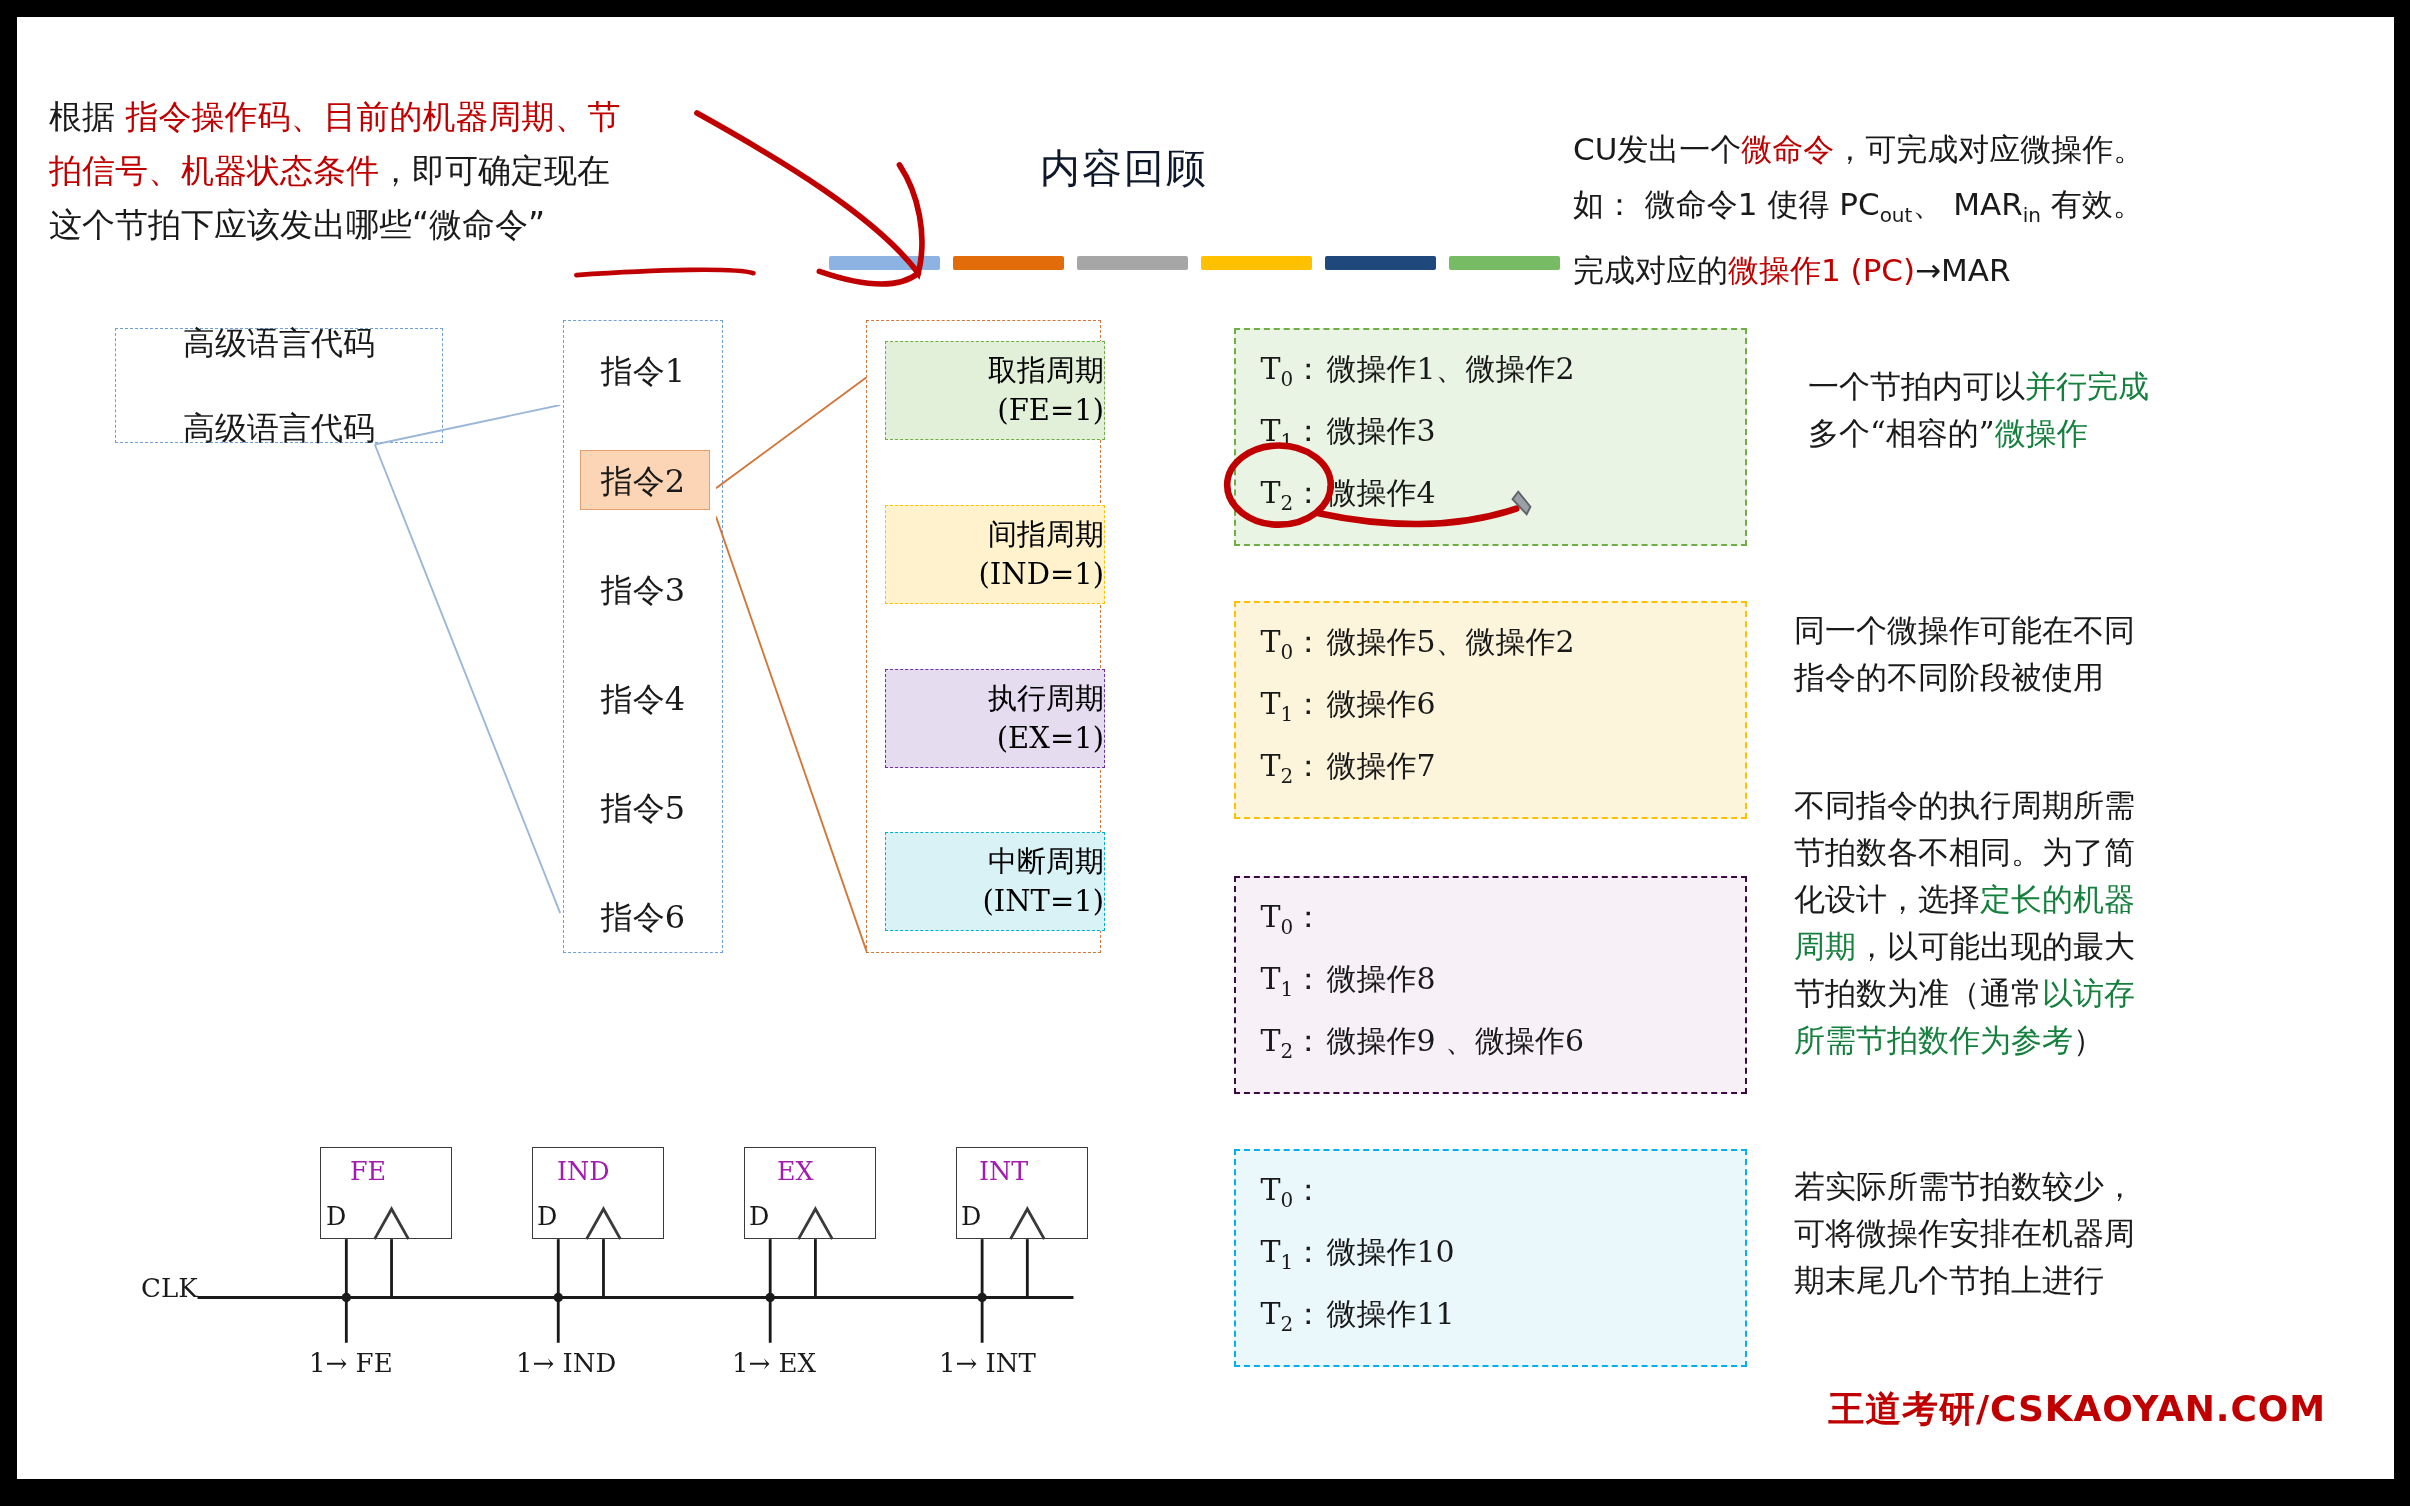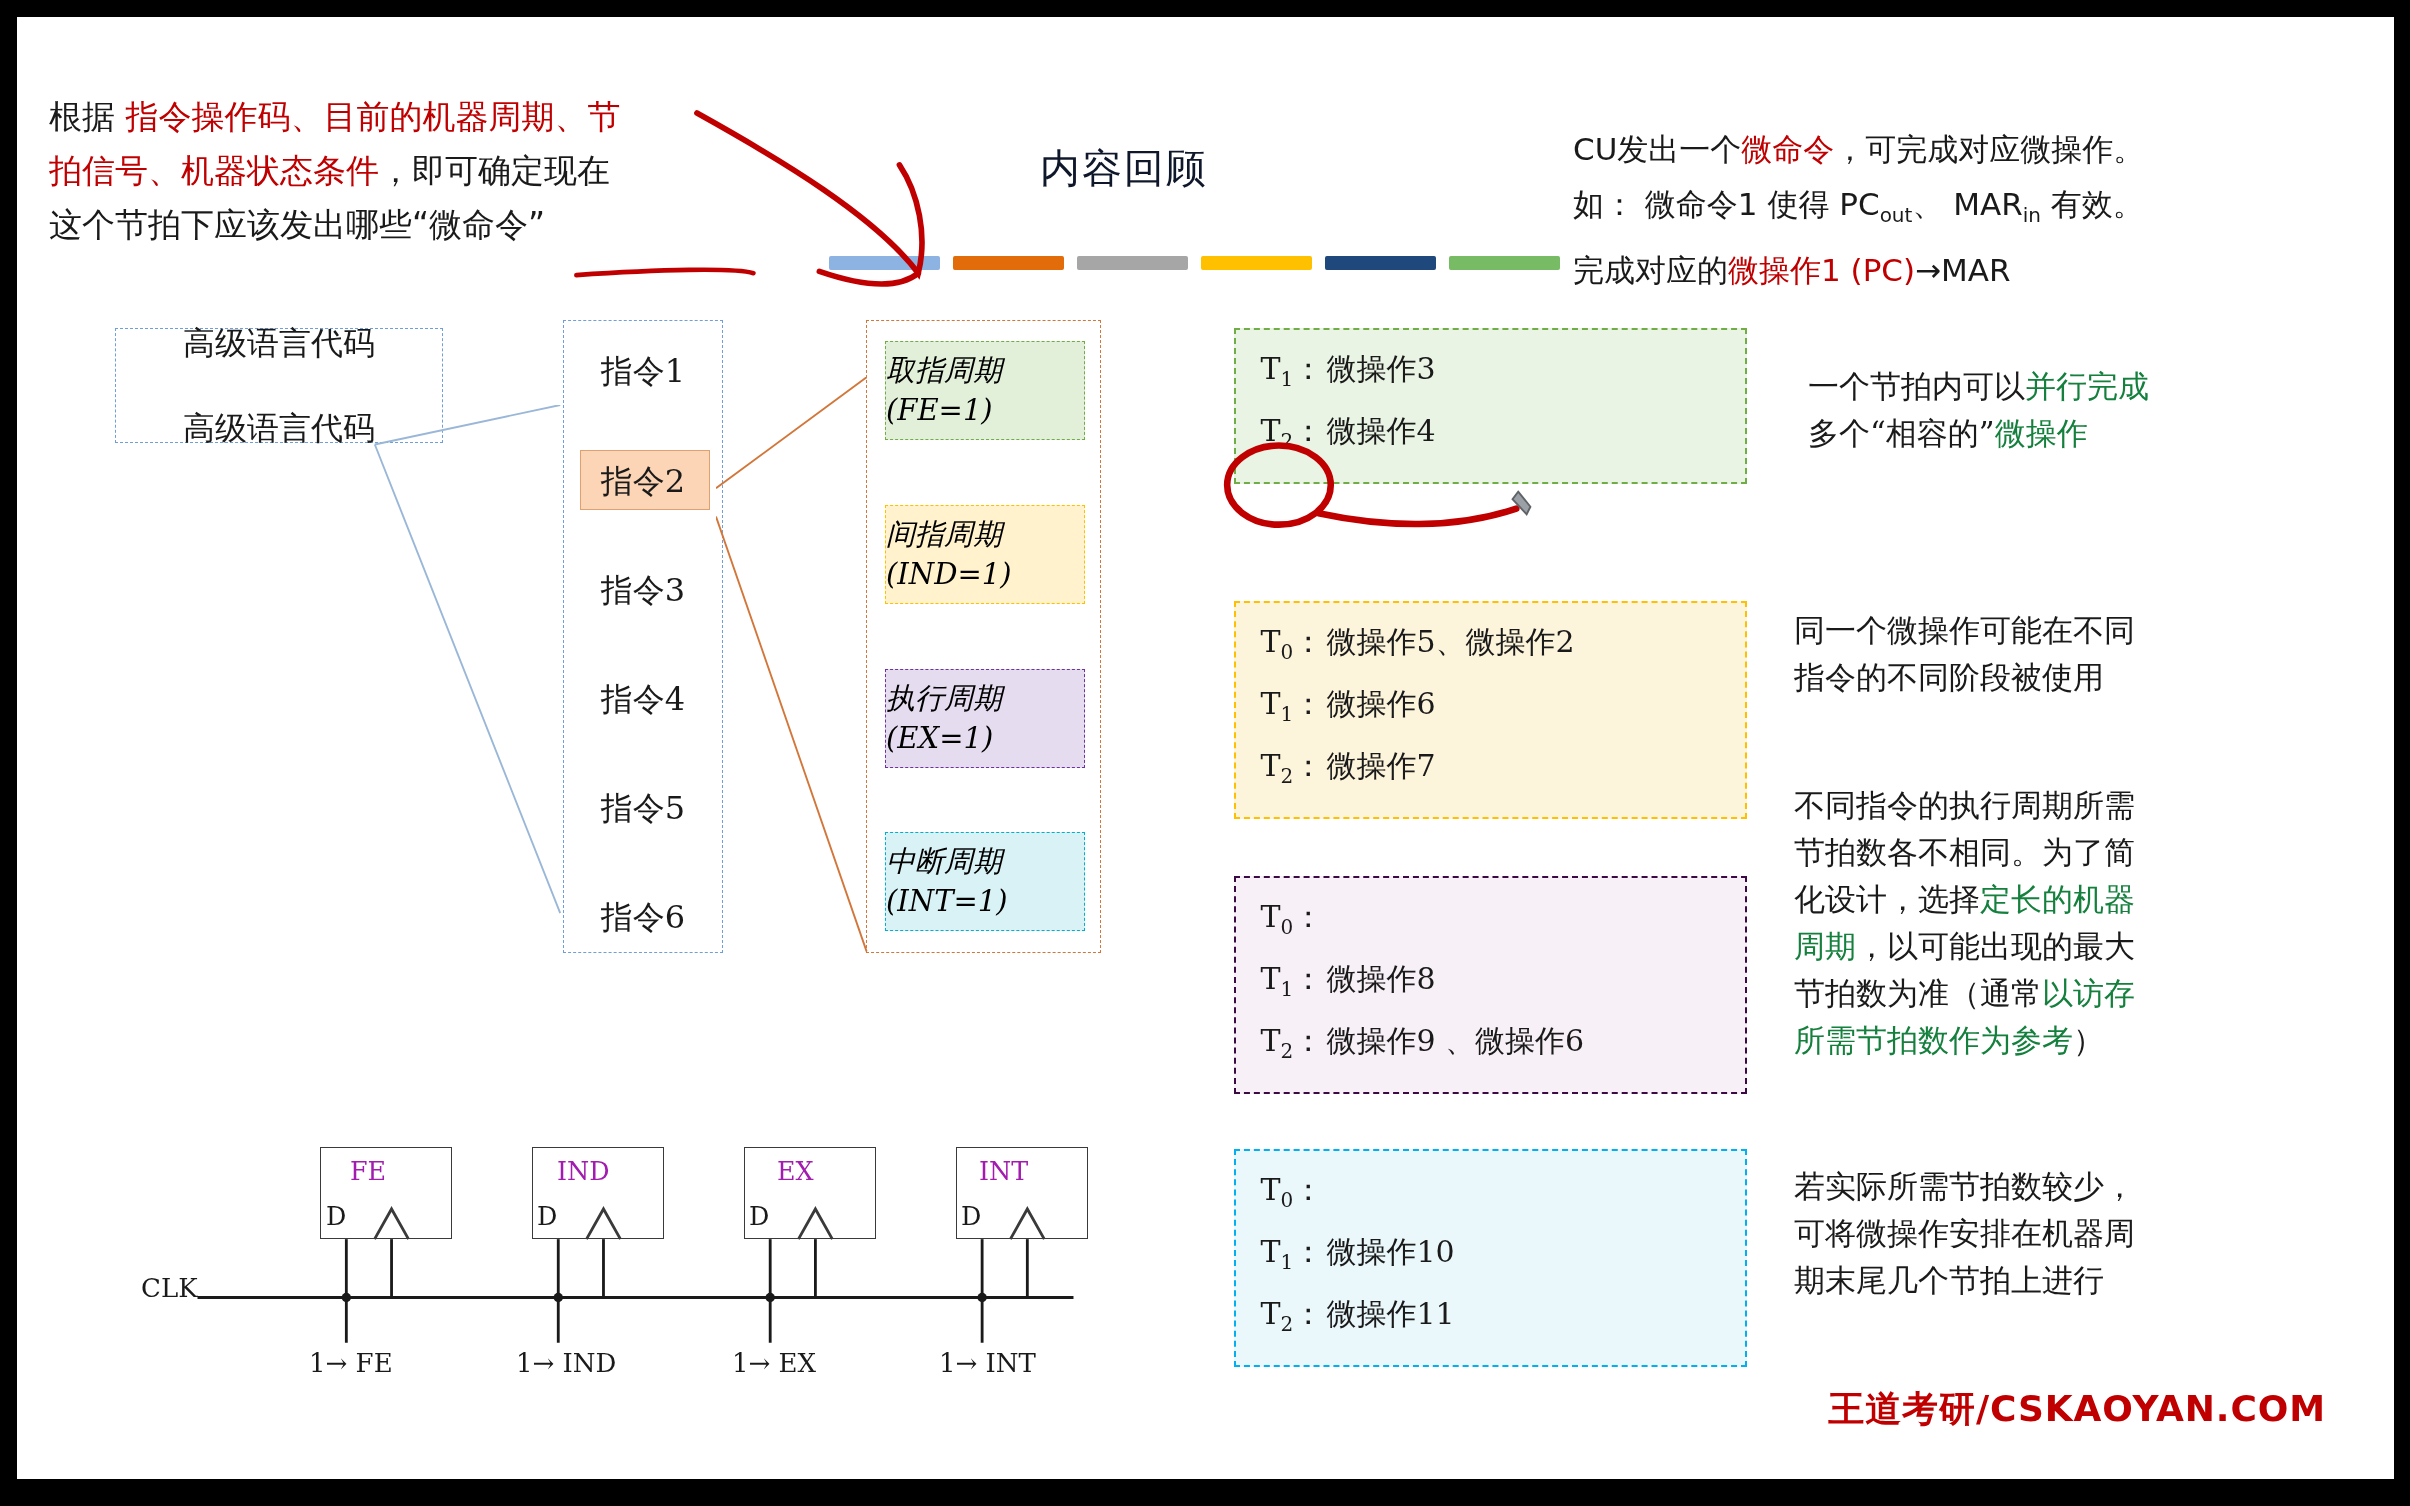--- a/index.html
+++ b/index.html
@@ -140,30 +140,29 @@
   #cycle-box {
     left: 866px;
     top: 320px;
     width: 235px;
     height: 633px;
     border: 1.9px dashed #d2763a;
   }
   .cyc {
     position: absolute;
     left: 885px;
-    width: 200px;
+    width: 220px;
     box-sizing: border-box;
-    text-align: left;
+    text-align: right;
     font-family: "DejaVu Serif", serif;
     font-size: 29px;
     line-height: 40px;
     padding: 7.5px 0 9.4px 0;
     border-width: 1.9px;
     border-style: dashed;
-    font-style: italic;
   }
 
   
   #ff-area {
     position: absolute;
     left: 141px;
     top: 1111px;
     width: 989px;
     height: 358px;
   }
@@ -359,20 +358,21 @@
     </svg>
 
     <div class="ffin" style="left:168px;top:237px">1→ FE</div>
     <div class="ffin" style="left:375px;top:237px">1→ IND</div>
     <div class="ffin" style="left:591px;top:237px">1→ EX</div>
     <div class="ffin" style="left:798px;top:237px">1→ INT</div>
   </div>
   <div id="clk-label">CLK</div>
 
   <div class="tbox" style="left:1234px;top:328px;width:513px;background:#eaf4e4;border-color:#70ad47">
+    <div><span class="tl">T<sub>0</sub>：</span><span>微操作1、微操作2</span></div>
     <div><span class="tl">T<sub>1</sub>：</span><span>微操作3</span></div>
     <div><span class="tl">T<sub>2</sub>：</span><span>微操作4</span></div>
   </div>
 
   <div class="tbox" style="left:1234px;top:601px;width:513px;background:#fdf4dc;border-color:#ffc000">
     <div><span class="tl">T<sub>0</sub>：</span><span>微操作5、微操作2</span></div>
     <div><span class="tl">T<sub>1</sub>：</span><span>微操作6</span></div>
     <div><span class="tl">T<sub>2</sub>：</span><span>微操作7</span></div>
   </div>
 

